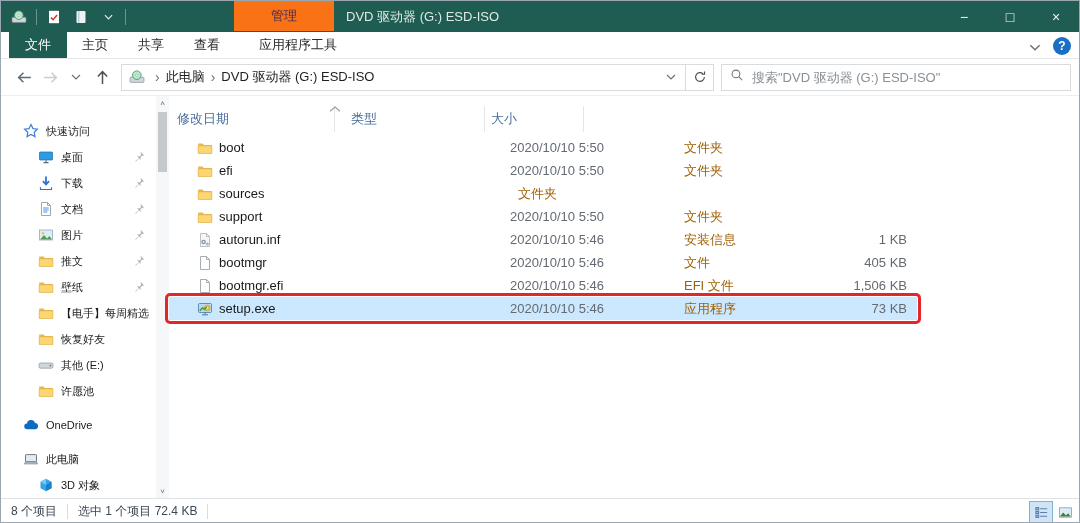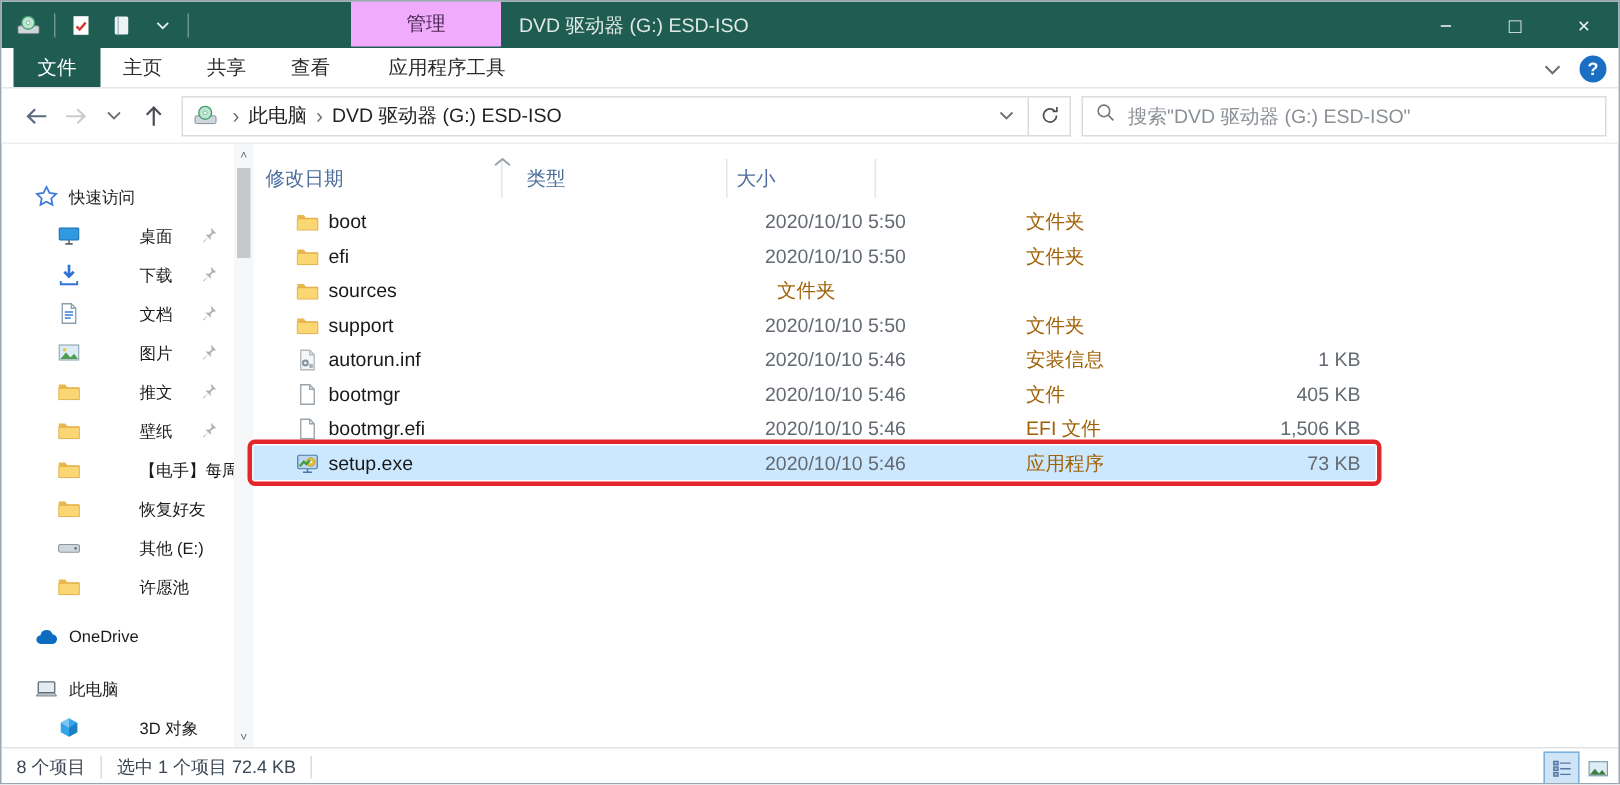--- a/index.html
+++ b/index.html
@@ -6,21 +6,21 @@
   html,body { font-family:"Liberation Sans","DejaVu Sans",sans-serif; }
   .window { width:1080px; height:523px; background:#fff; position:relative; overflow:hidden; border:1px solid #9aa7b0; }
 
   
   .titlebar { height:31px; background:#1f5c51; position:relative; display:flex; align-items:center; color:#e8efed; }
   .qat { display:flex; align-items:center; gap:7px; padding-left:8px; height:100%; }
   .qat .sep { width:1px; height:16px; background:rgba(255,255,255,.35); }
   .qat-btn { width:20px; height:20px; display:flex; align-items:center; justify-content:center; cursor:default; }
   .qat-btn svg { width:16px; height:16px; }
   .qat-caret svg { width:9px; height:6px; }
-  .manage-tab { position:absolute; left:233px; top:0; width:100px; height:30px; background:#f0abfc; color:#4a2a52; font-size:13px; display:flex; align-items:center; justify-content:center; }
+  .manage-tab { position:absolute; left:233px; top:0; width:100px; height:30px; background:#f97316; color:#4a2a52; font-size:13px; display:flex; align-items:center; justify-content:center; }
   .tb-title { position:absolute; left:345px; top:0; height:31px; display:flex; align-items:center; font-size:13px; color:#dfe9e6; }
   .win-controls { position:absolute; right:0; top:0; height:31px; display:flex; }
   .win-btn { width:46px; height:31px; display:flex; align-items:center; justify-content:center; font-size:14px; color:#f0f4f3; }
 
   
   .ribbon { height:27px; background:#fff; display:flex; align-items:stretch; border-bottom:1px solid #e4e6e8; position:relative; }
   .tab { font-size:13px; color:#2b2b2b; display:flex; align-items:center; padding:0 15px; }
   .tab.file { background:#1f5c51; color:#fff; margin-left:8px; padding:0 16px; }
   .tab.contextual { margin-left:13px; width:100px; justify-content:center; padding:0; }
   .ribbon-right { position:absolute; right:8px; top:0; height:27px; display:flex; align-items:center; gap:12px; }
@@ -44,21 +44,21 @@
   .search-box { flex:1; height:27px; border:1px solid #d9dcde; margin-left:7px; display:flex; align-items:center; padding:0 8px; }
   .search-box svg { width:14px; height:14px; flex:none; }
   .search-box input { border:none; outline:none; flex:1; margin-left:8px; font-size:13px; font-family:inherit; color:#333; background:transparent; }
   .search-box input::placeholder { color:#8a9096; opacity:1; }
 
   
   .main { display:flex; height:402px; }
   .sidebar { width:155px; padding-top:22px; overflow:hidden; flex:none; }
   .side-item { height:26px; display:flex; align-items:center; font-size:11px; color:#1a1a1a; white-space:nowrap; position:relative; }
   .side-item.l0 { padding-left:22px; }
-  .side-item.l1 { padding-left:37px;gap:32px; }
+  .side-item.l1 { padding-left:37px; }
   .side-item.gap { margin-top:8px; }
   .side-item .ic { width:16px; height:16px; margin-right:7px; flex:none; display:flex; }
   .side-item .ic svg { width:16px; height:16px; }
   .side-item .pin { position:absolute; right:10px; top:6px; width:13px; height:13px; opacity:.75; }
   .side-item .pin svg { width:13px; height:13px; }
   .side-scroll { width:13px; flex:none; background:#f6f7f8; display:flex; flex-direction:column; align-items:center; font-size:8px; color:#5f6670; }
   .side-scroll .arr { height:14px; display:flex; align-items:center; }
   .side-scroll .track { flex:1; width:100%; position:relative; }
   .side-scroll .thumb { position:absolute; top:2px; left:2px; right:2px; height:60px; background:#c6c9cc; }
 

